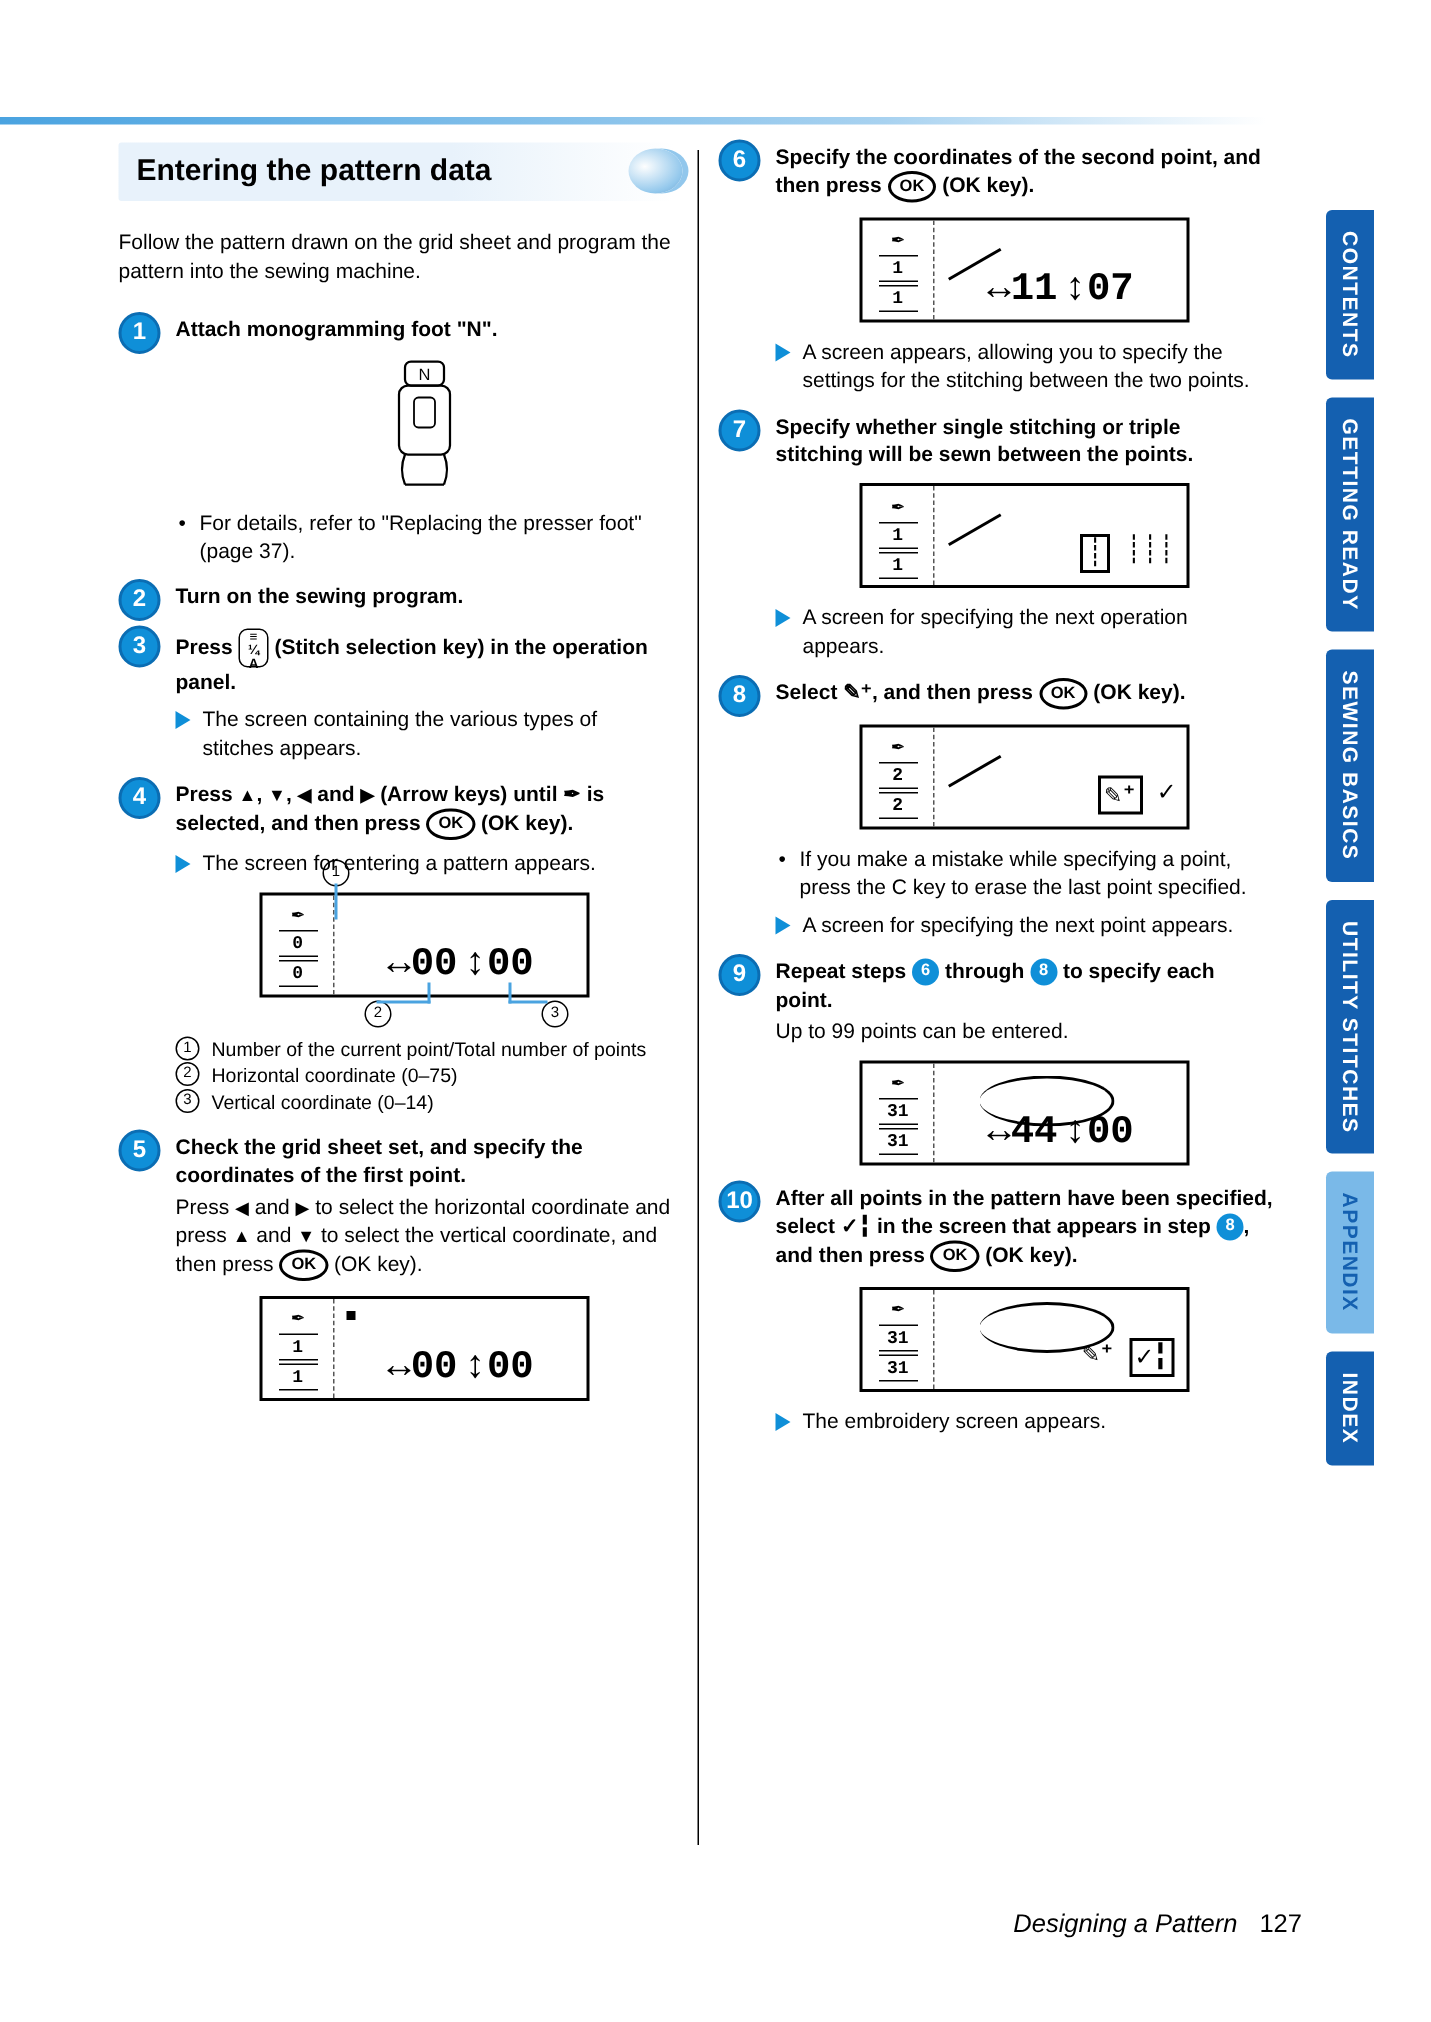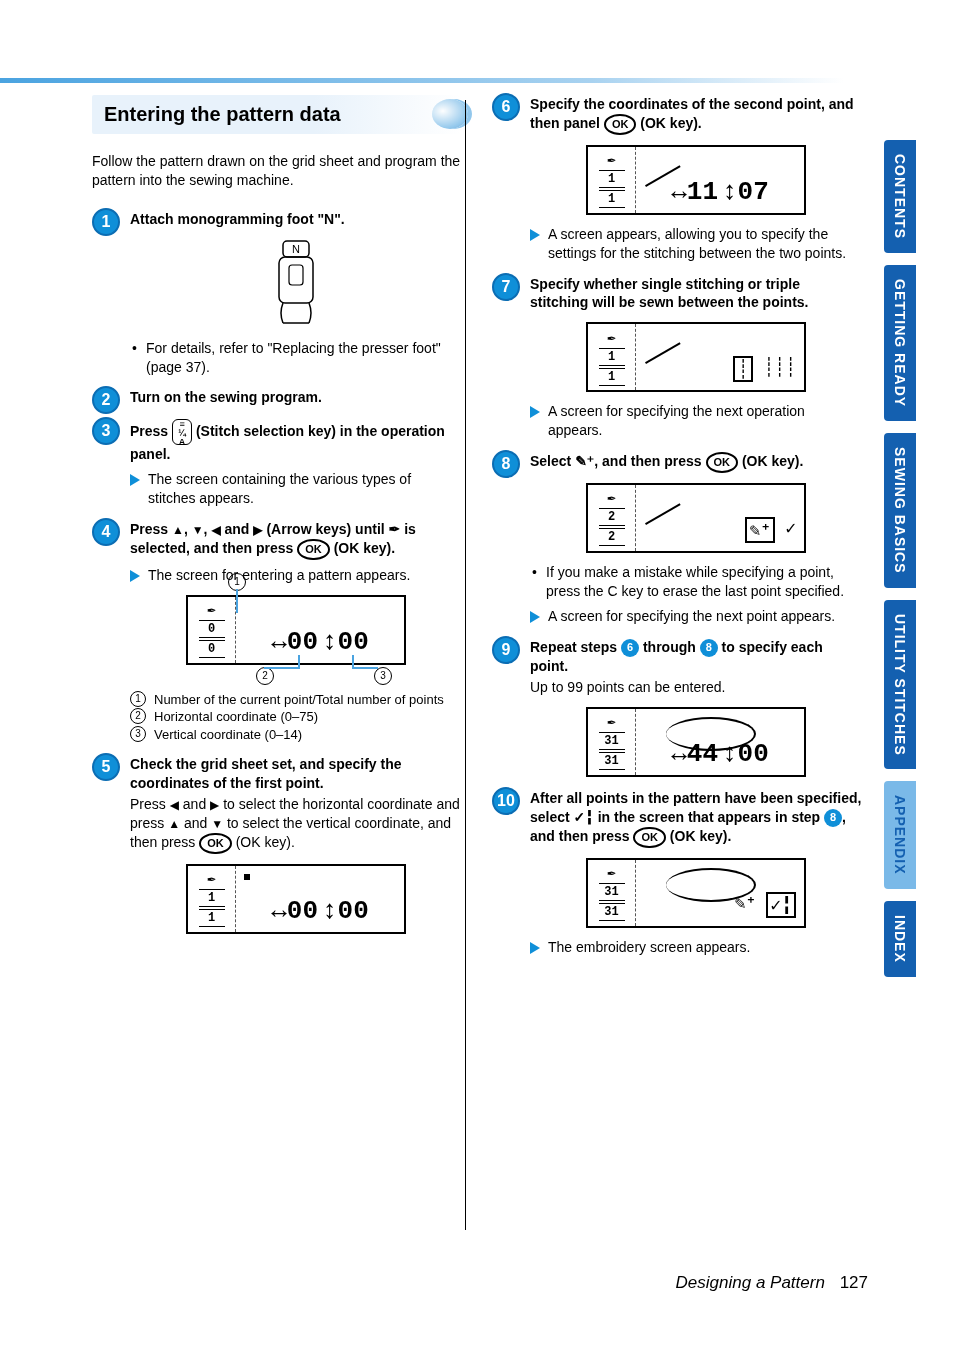--- a/index.html
+++ b/index.html
@@ -16,21 +16,21 @@
     position: absolute;
     top: 78px;
     left: 0;
     width: 844px;
     height: 5px;
     background: linear-gradient(to right, #4aa3e0 0%, #a8d2f0 70%, #fff 100%);
   }
   .columns {
     position: absolute;
     top: 95px;
-    left: 92px;
+    left: 79px;
     width: 770px;
     display: flex;
   }
   .col {
     width: 385px;
     padding-right: 15px;
   }
   .col-right { padding-left: 15px; padding-right: 0; }
   .separator {
     position: absolute;
@@ -263,21 +263,21 @@
         </div>
       </div>
     </div>
   </div>
 
   <div class="col col-right">
 
     <div class="step">
       <div class="step-num">6</div>
       <div class="step-title">
-        <span>Specify the coordinates of the second point, and then panel </span><span class="key-icon">OK</span><span> (OK key).</span>
+        <span>Specify the coordinates of the second point, and then press </span><span class="key-icon">OK</span><span> (OK key).</span>
       </div>
       <div class="lcd">
         <div class="lcd-left">
           <span class="lcd-icon">✒</span>
           <div class="lcd-seg">1</div>
           <div class="lcd-seg">1</div>
         </div>
         <div class="lcd-right">
           <div class="line-shape"></div>
           <span>↔<span>11</span></span>

